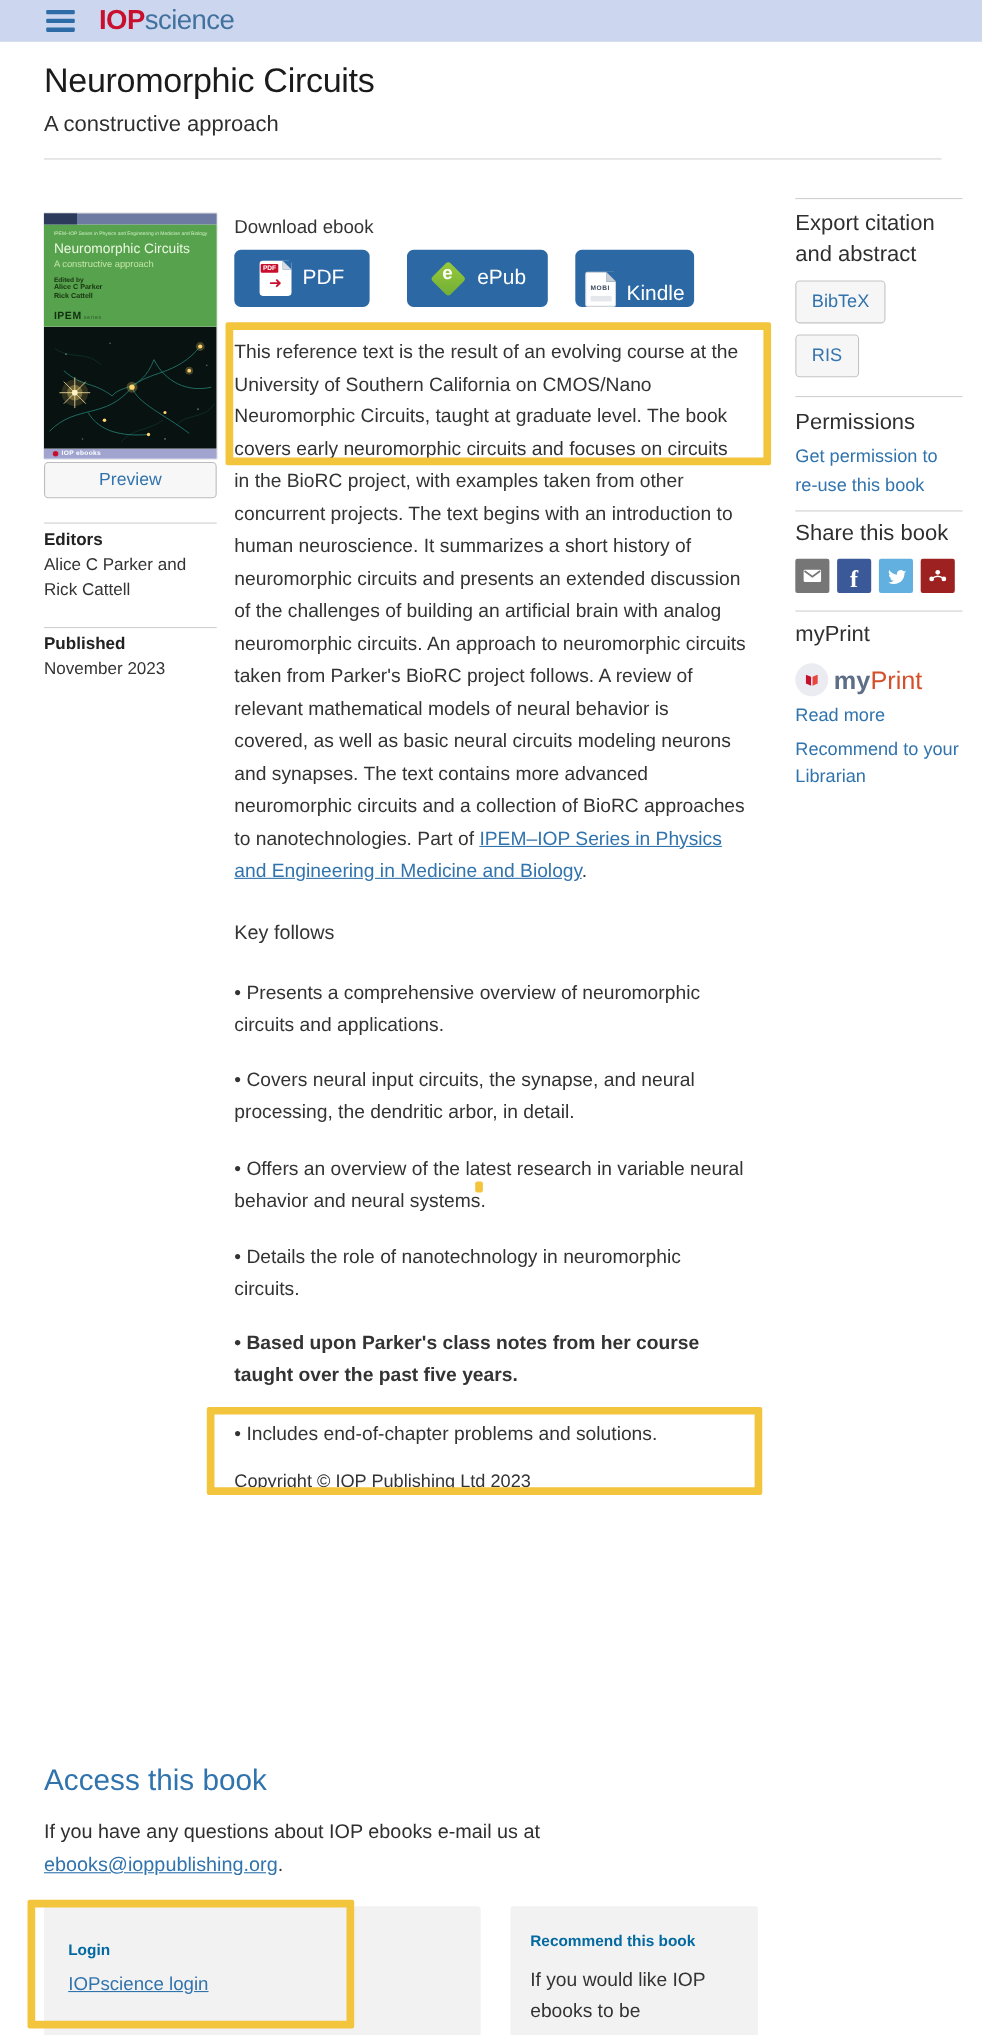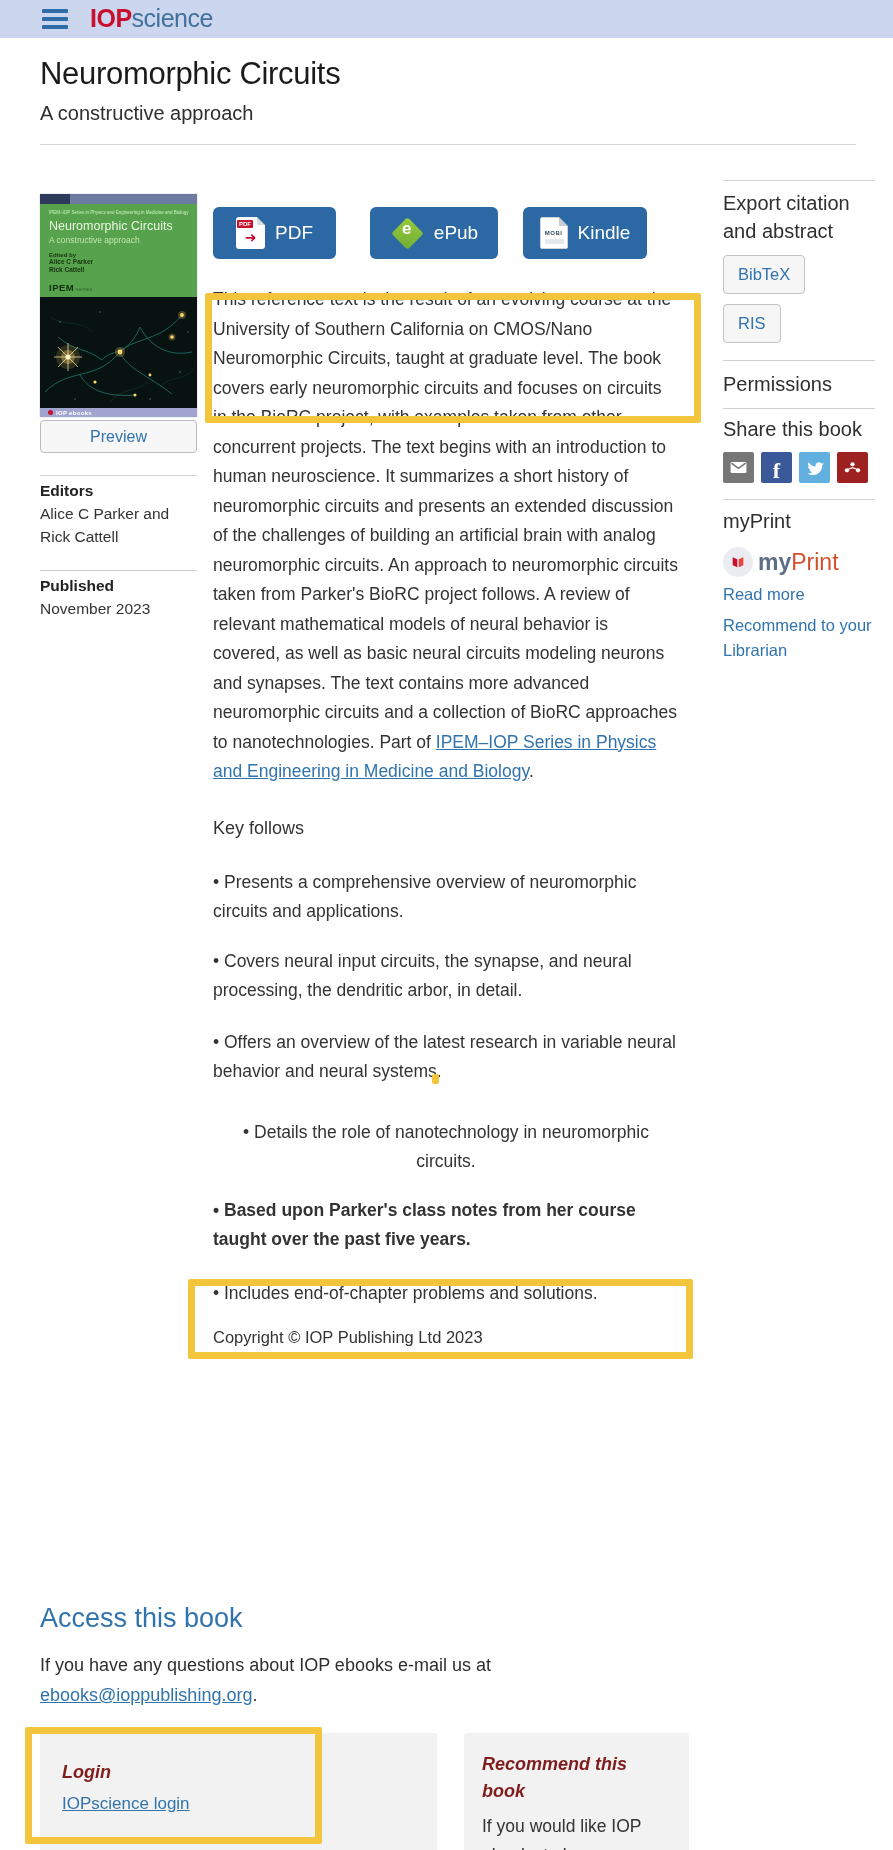--- a/index.html
+++ b/index.html
@@ -47,21 +47,21 @@
   .meta-value { margin-top:2px; font-size:15.5px; color:#333; line-height:23px; width:150px; }
   .left-col .hr2 { margin-top:11px; }
 
   
   .main-col { position:absolute; left:213px; top:197px; width:470px; }
   .dl-label { font-size:17px; color:#333; }
   .btn-row { margin-top:10px; display:flex; }
   .blue-btn { height:52px; background:#2b68a4; border:none; border-radius:6px; color:#fff; font-size:19px; font-family:inherit; display:flex; align-items:center; justify-content:center; cursor:pointer; }
   .btn-pdf { width:123px; margin-right:34px; }
   .btn-epub { width:128px; margin-right:25px; }
-  .btn-kindle { width:124px; }
+  .btn-kindle { width:108px;align-items:flex-end; }
   .blue-btn .lbl { margin-left:10px; }
 
   .ic-pdf { width:29px; height:32px; background:#fff; border-radius:3px; position:relative; display:flex; align-items:center; justify-content:center; }
   .ic-pdf .fold { position:absolute; right:0; top:0; width:0; height:0; border-left:8px solid #d9dde3; border-top:8px solid #2b68a4; }
   .ic-pdf .ptxt { position:absolute; left:1px; top:3px; background:#c8102e; color:#fff; font-size:6px; font-weight:bold; padding:1px 2px; border-radius:1px; }
   .ic-pdf .swoosh { margin-top:8px; color:#c8102e; font-size:14px; font-weight:bold; line-height:10px; }
 
   .ic-epub { width:34px; height:34px; position:relative; }
   .ic-epub .diamond { position:absolute; left:6px; top:6px; width:23px; height:23px; background:linear-gradient(135deg,#9aca3c,#6fae35); border-radius:3px; transform:rotate(45deg); }
   .ic-epub .e { position:absolute; left:0; top:3px; width:34px; text-align:center; color:#fff; font-size:17px; font-weight:bold; }
@@ -69,21 +69,21 @@
   .ic-mobi { width:28px; height:32px; background:#fff; border-radius:2px; position:relative; border:1px solid #cfd4da; }
   .ic-mobi .fold { position:absolute; right:-1px; top:-1px; width:0; height:0; border-left:9px solid #c9cdd4; border-top:9px solid #2b68a4; }
   .ic-mobi .mtxt { position:absolute; left:0; top:12px; width:100%; text-align:center; font-size:6px; font-weight:bold; color:#39495c; letter-spacing:.5px; }
   .ic-mobi .mbar { position:absolute; left:4px; bottom:4px; width:19px; height:5px; background:#e4e7ec; }
 
   .descr { margin-top:26px; width:466px; font-size:17.5px; line-height:29.5px; color:#333; }
   .descr a, a.lnk { color:#3173ad; text-decoration:underline; cursor:pointer; }
   .kf-head { margin-top:31px; font-size:18px; color:#333; }
   .bullet { font-size:17.5px; line-height:29.5px; color:#333; width:466px; }
   .b1 { margin-top:29px; } .b2 { margin-top:20px; } .b3 { margin-top:22px; }
-  .b4 { margin-top:31px;text-align:center; } .b5 { margin-top:19px;font-weight:bold; } .b6 { margin-top:24px; }
+  .b4 { margin-top:21px; } .b5 { margin-top:19px;font-weight:bold; } .b6 { margin-top:24px; }
   .copyright { margin-top:15px; font-size:16.5px; line-height:29.5px; color:#333; width:466px; }
 
   
   .side-col { position:absolute; left:723px; top:180px; width:152px; }
   .side-col hr.thin { margin:0; }
   .sb-head { font-size:20px; color:#2f2f2f; line-height:28px; }
   .h-export { margin-top:8px; }
   .gray-btn { display:block; margin-top:10px; background:#f6f6f6; border:1px solid #c3c3c3; border-radius:4px; color:#3173ad; font-size:16.5px; font-family:inherit; padding:9px 14px; cursor:pointer; }
   .hr-a { margin-top:17px !important; }
   .h-perm { margin-top:9px; }
@@ -105,21 +105,21 @@
   .lnk-block { display:block; }
 
   
   .bottom { position:absolute; left:40px; top:1603px; width:650px; }
   .access-head { font-size:27px; font-weight:normal; color:#3173ad; }
   .access-text { margin-top:16px; font-size:18px; line-height:30px; color:#2f2f2f; width:560px; }
   .cards { margin-top:23px; display:flex; }
   .card { background:#f2f2f2; border-radius:3px; }
   .card-login { width:397px; height:150px; padding:26px 0 0 22px; margin-right:27px; }
   .card-rec { width:225px; height:150px; padding:18px 18px 0 18px; }
-  .card-title { font-size:18px; font-weight:bold; color:#7f1d1d; line-height:27px;font-style:italic; }
+  .card-title { font-size:14px; font-weight:bold; color:#0369a1; line-height:27px; }
   .card-link { display:inline-block; margin-top:8px; font-size:17px; color:#3173ad; text-decoration:underline; cursor:pointer; }
   .card-body { margin-top:7px; font-size:17.5px; line-height:29px; color:#333; }
 
   
   .anno { position:absolute; border:7px solid #F3C53D; border-radius:2px; pointer-events:none; z-index:9; }
   .anno-1 { left:205px; top:293px; width:496px; height:130px; }
   .anno-2 { left:188px; top:1279px; width:505px; height:80px; }
   .anno-3 { left:25px;  top:1727px; width:297px; height:117px; }
   .anno-dot { position:absolute; left:432px; top:1074px; width:7px; height:10px; background:#F3C53D; border-radius:2px; z-index:9; pointer-events:none; }
 </style>
@@ -216,20 +216,21 @@
     <button class="preview-btn">Preview</button>
     <hr class="thin">
     <div class="meta-label">Editors</div>
     <div class="meta-value">Alice C Parker and Rick Cattell</div>
     <hr class="thin hr2">
     <div class="meta-label">Published</div>
     <div class="meta-value">November 2023</div>
   </div>
 
   <div class="main-col">
+    <div class="dl-label">Download ebook</div>
     <div class="btn-row">
       <button class="blue-btn btn-pdf">
         <span class="ic-pdf">
           <span class="ptxt">PDF</span>
           <span class="fold"></span>
           <span class="swoosh">➜</span>
         </span>
         <span class="lbl">PDF</span>
       </button>
       <button class="blue-btn btn-epub">
@@ -264,20 +265,21 @@
     </div>
   </div>
 
   <div class="side-col">
     <hr class="thin">
     <div class="sb-head h-export">Export citation and abstract</div>
     <button class="gray-btn">BibTeX</button>
     <button class="gray-btn">RIS</button>
     <hr class="thin hr-a">
     <div class="sb-head h-perm">Permissions</div>
+    <a class="sb-link">Get permission to re-use this book</a>
     <hr class="thin hr-b">
     <div class="sb-head h-share">Share this book</div>
     <div class="share-row">
       <span class="share-ic ic-mail">
         <svg width="19" height="19" viewBox="0 0 24 24">
             <rect x="2" y="5" width="20" height="14" rx="1.5" fill="#fff"></rect>
             <path d="M3 6.5l9 6.5 9-6.5" stroke="#767676" stroke-width="2" fill="none"></path>
           </svg>
       </span>
       <span class="share-ic ic-fb">

